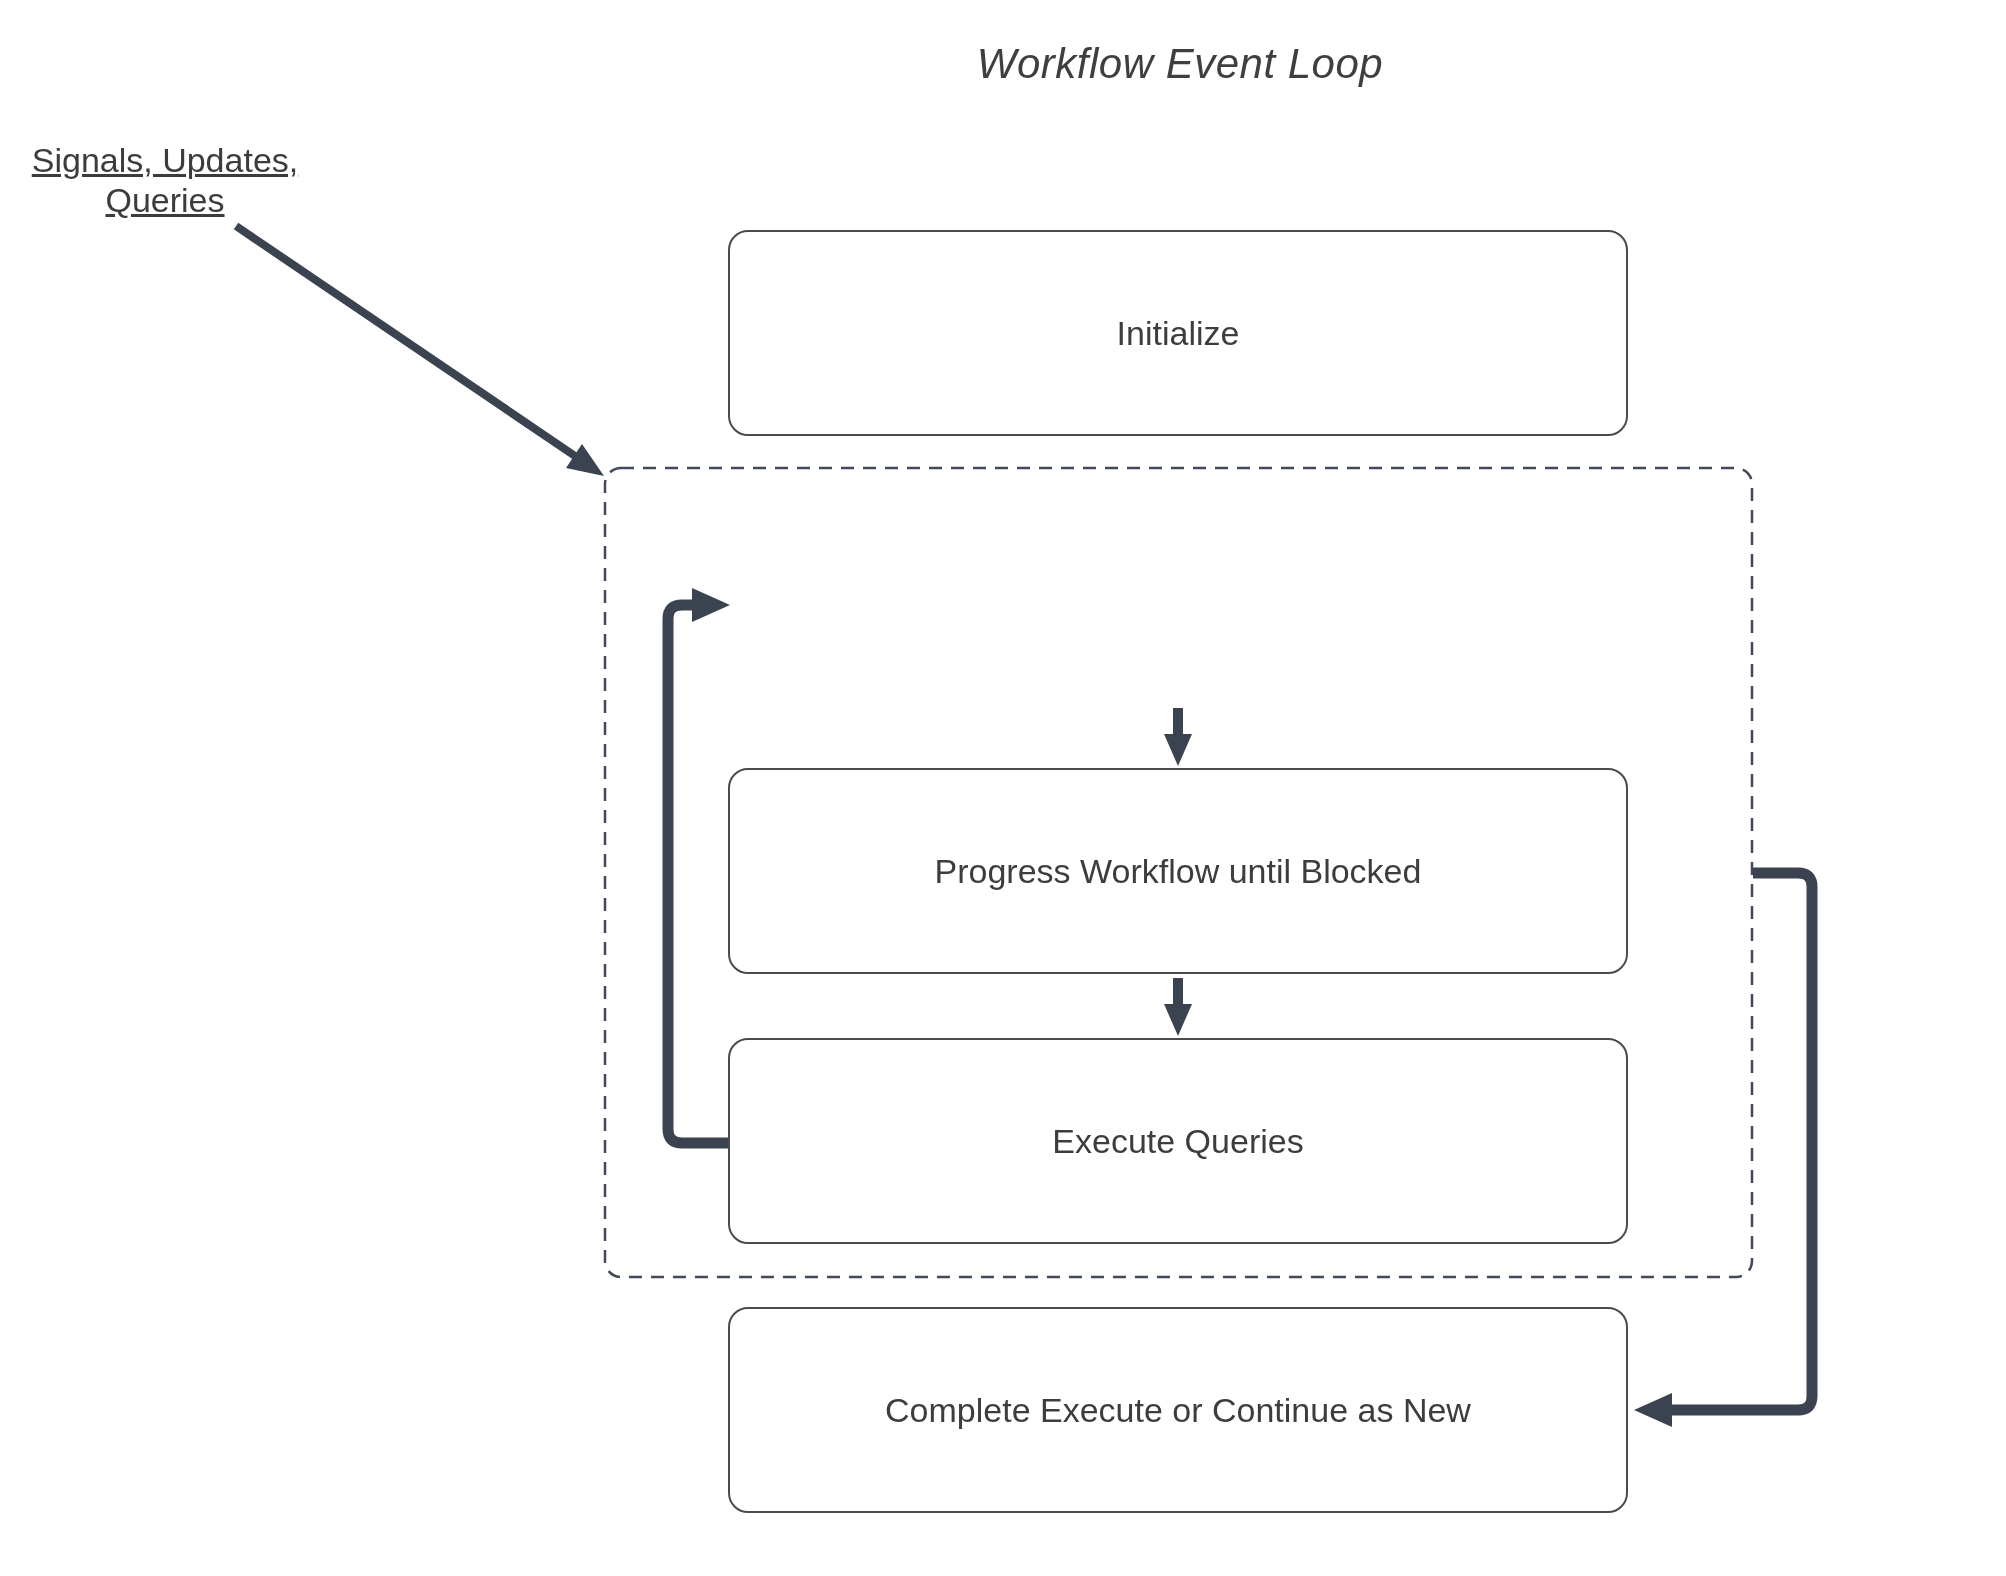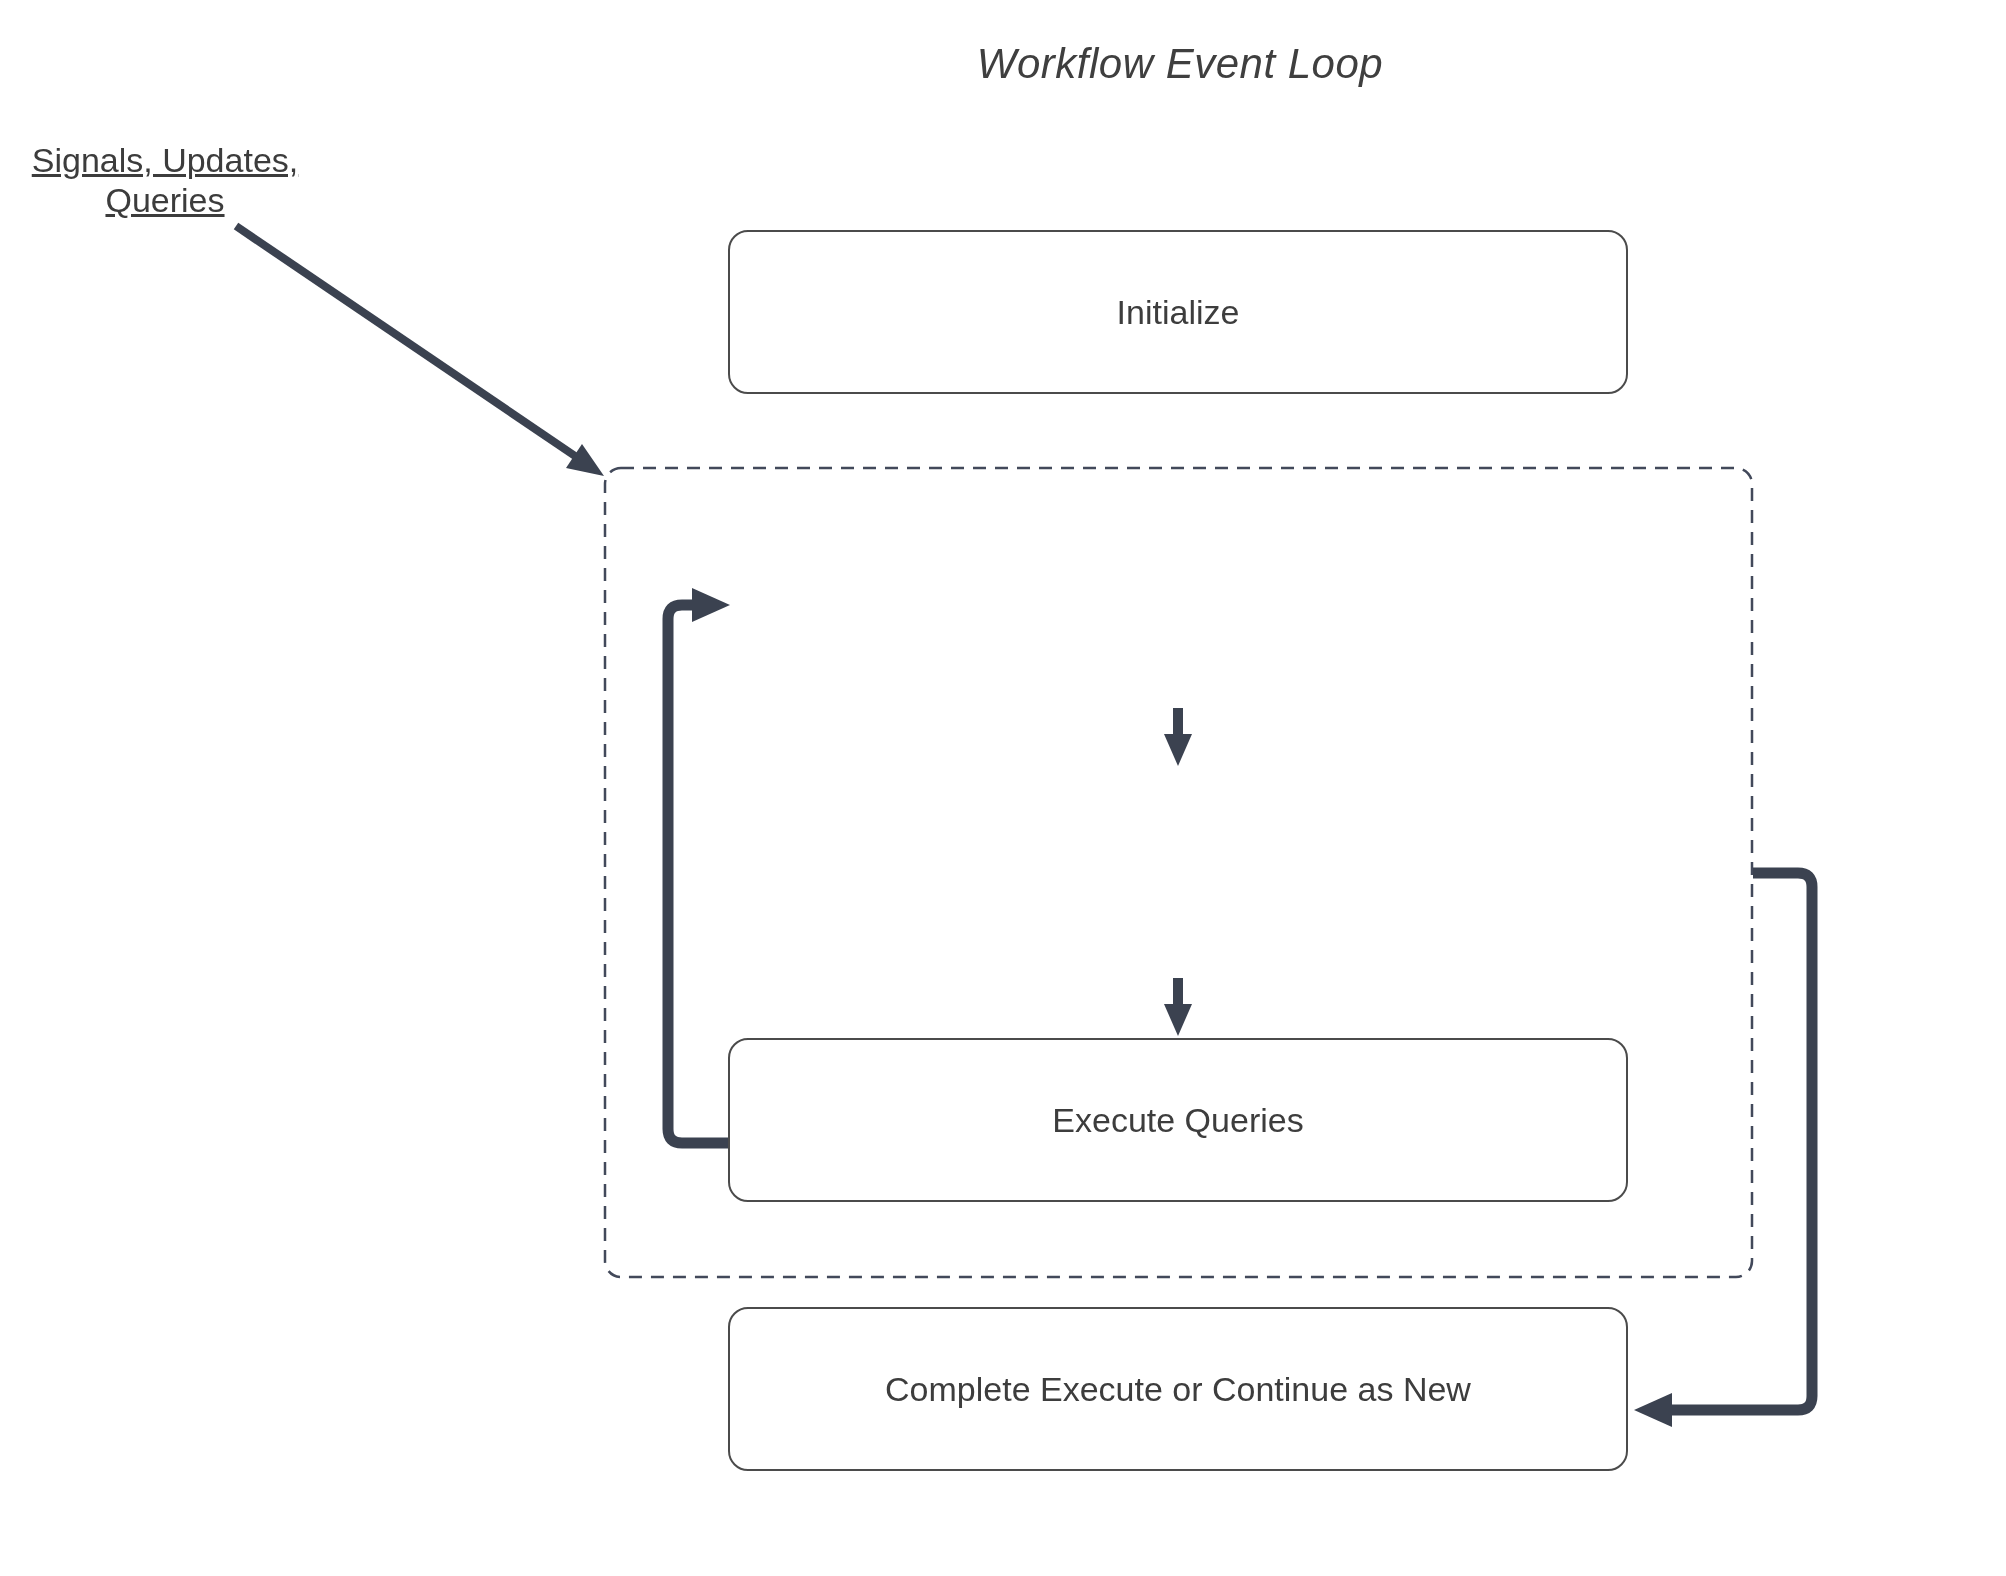--- a/index.html
+++ b/index.html
@@ -35,21 +35,21 @@
     font-size: 34px;
     line-height: 40px;
     color: #3c3c3c;
     white-space: pre-line;
     text-decoration: underline;
   }
   .node {
     position: absolute;
     left: 728px;
     width: 900px;
-    height: 164px;
+    height: 206px;
     box-sizing: border-box;
     background: #ffffff;
     border: 2px solid #4b4b4b;
     border-radius: 20px;
     display: flex;
     align-items: center;
     justify-content: center;
     text-align: center;
     font-size: 34px;
     color: #3d3d3d;
@@ -108,20 +108,23 @@
   <div class="diagram-title">Workflow Event Loop</div>
 
   <div class="ext-label">Signals, Updates,
 Queries</div>
 
   <div class="node" id="node-initialize">
     <span>Initialize</span>
   </div>
 
 
+  <div class="node" id="node-progress-workflow">
+    <span>Progress Workflow until Blocked</span>
+  </div>
 
   <div class="node" id="node-execute-queries">
     <span>Execute Queries</span>
   </div>
 
   <div class="node" id="node-complete">
     <span>Complete Execute or Continue as New</span>
   </div>
 
 </div>

